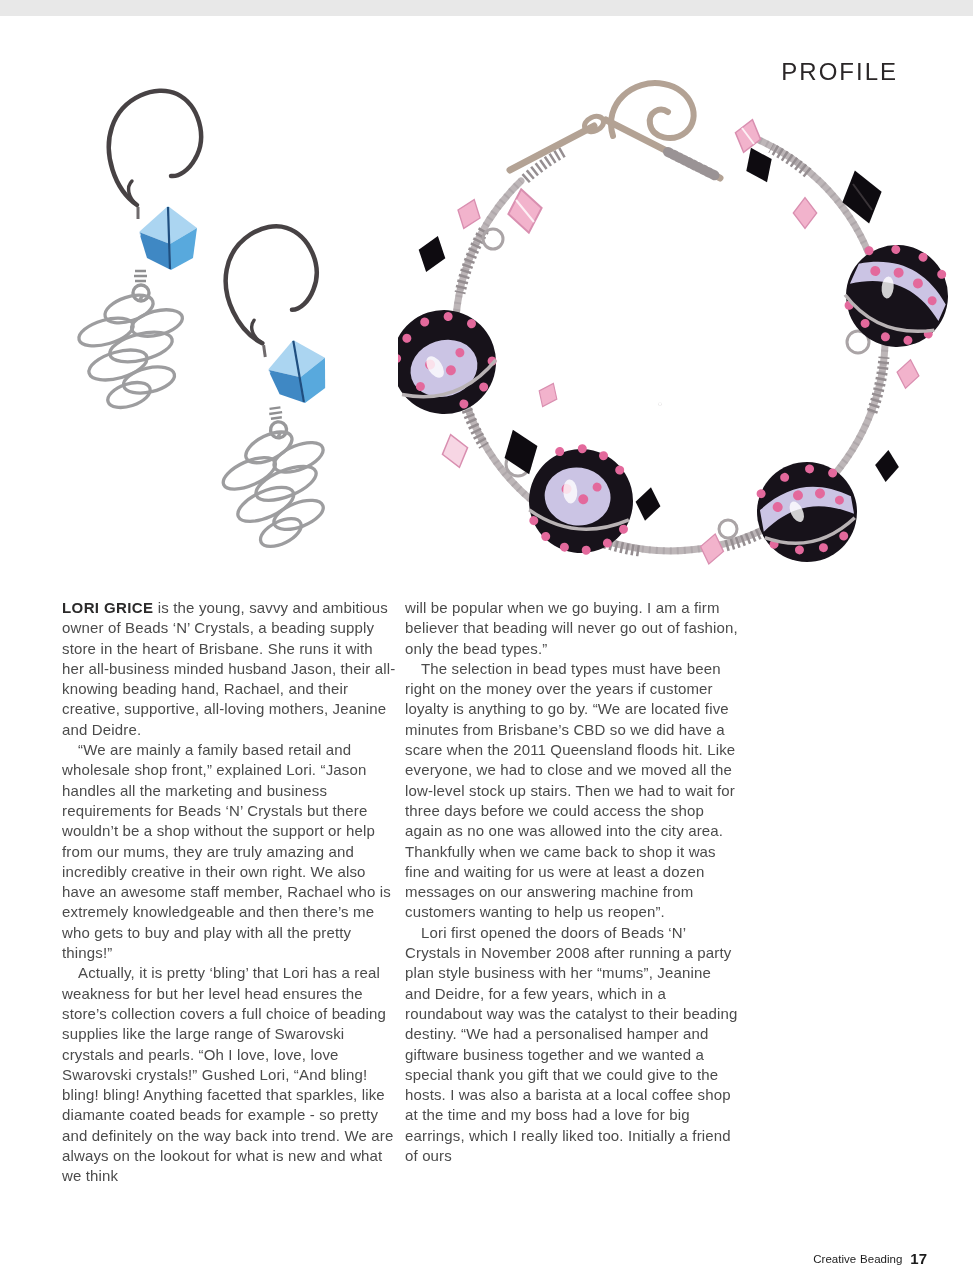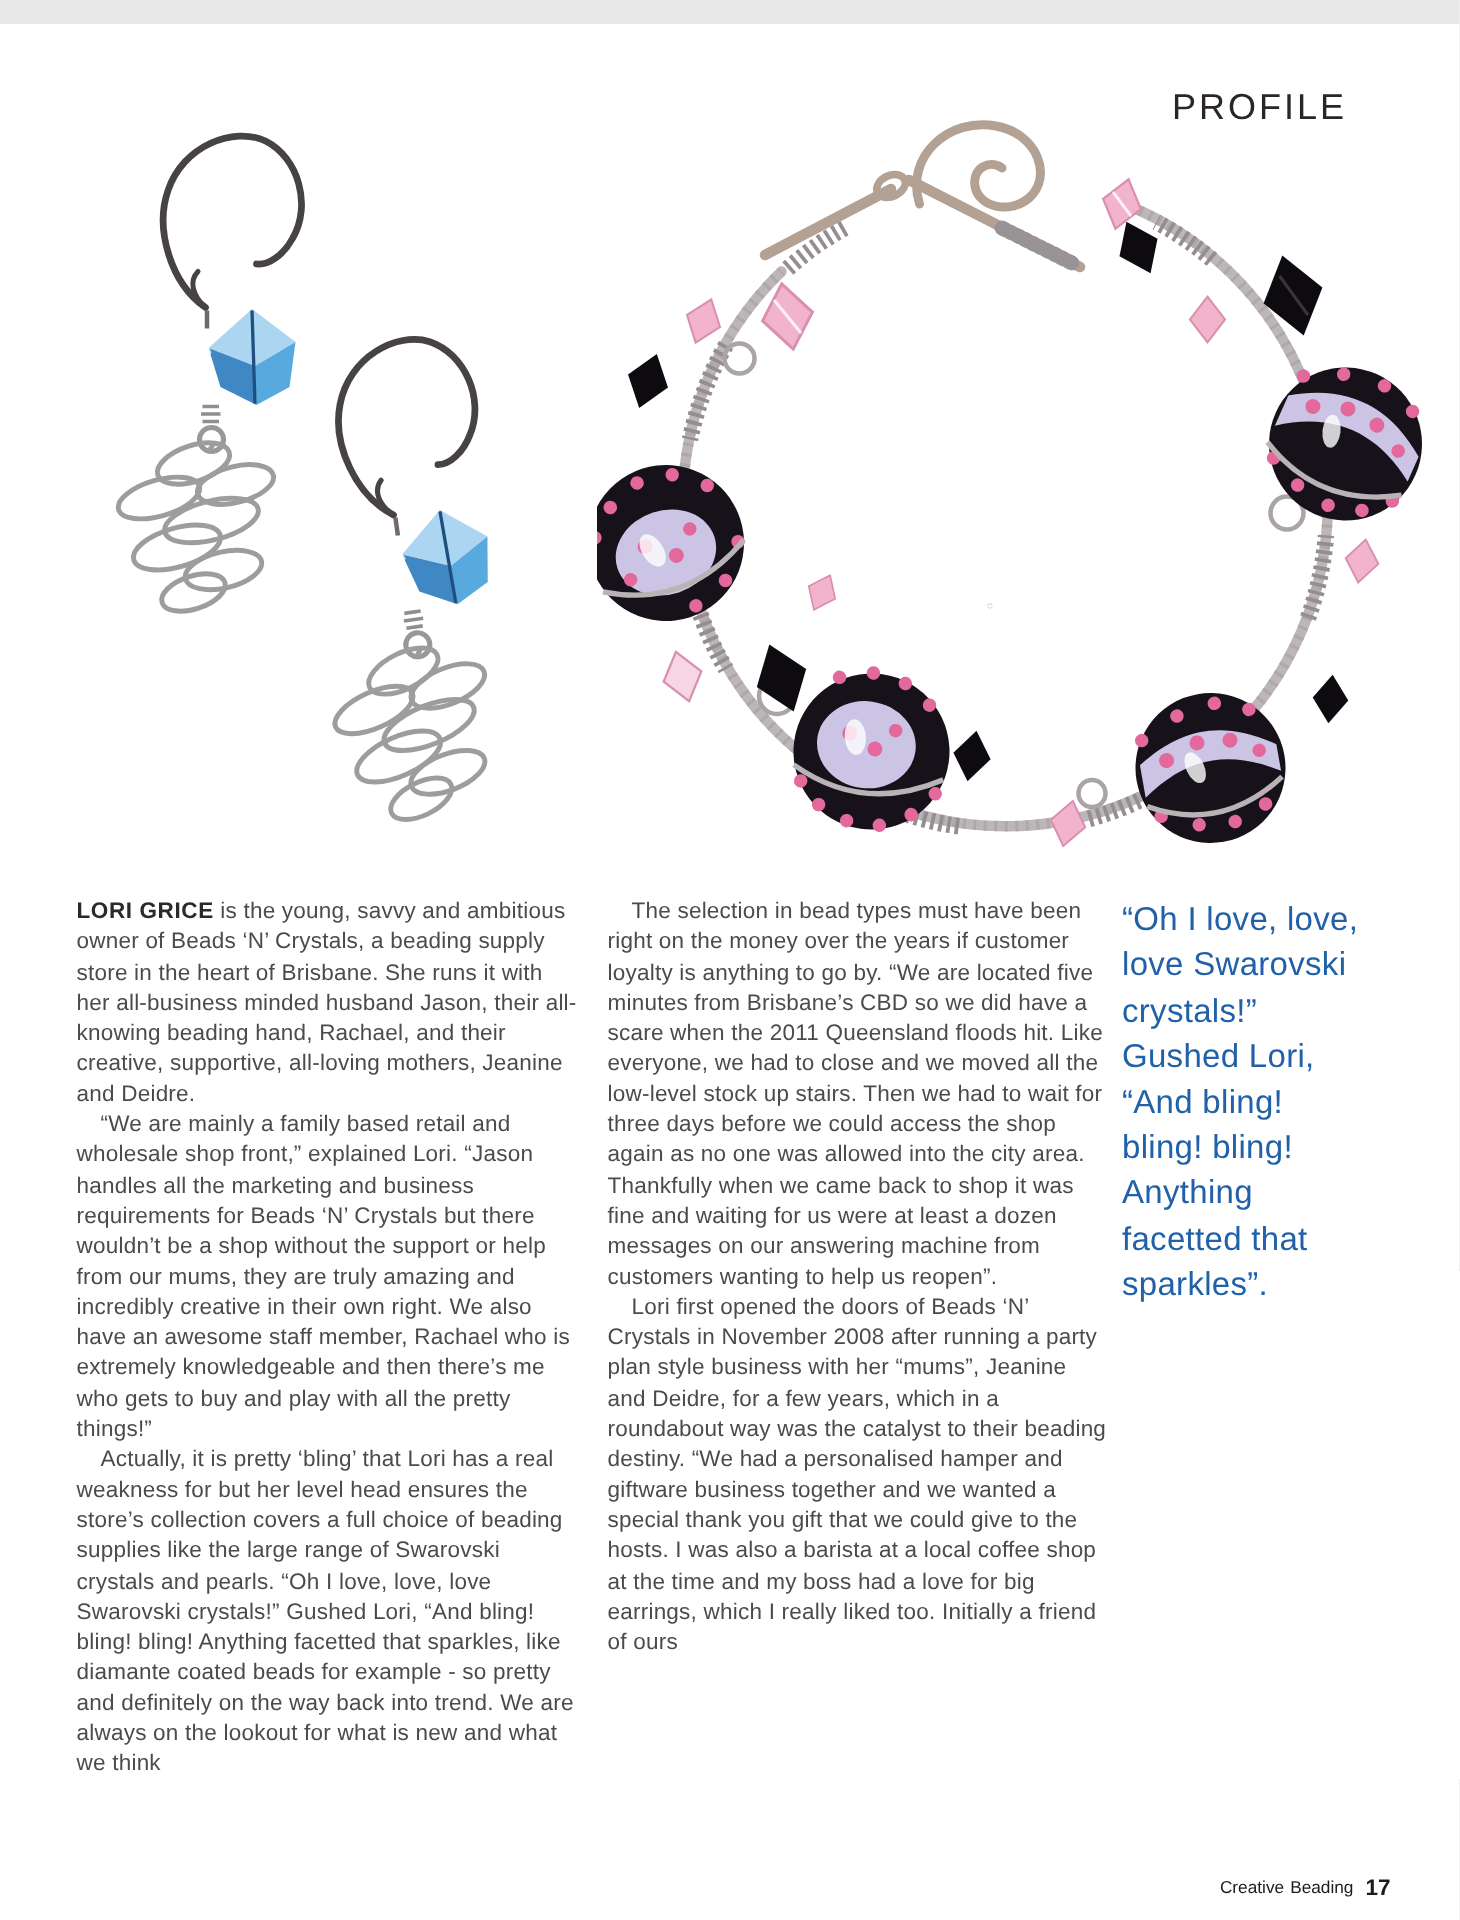--- a/index.html
+++ b/index.html
@@ -11,21 +11,21 @@
   .profile-head{
     position:absolute;top:42px;right:75px;
     font-size:24px;font-weight:300;letter-spacing:2px;color:#2a2627;
   }
   .photo{position:absolute;}
   .col{
     position:absolute;top:582px;width:334px;
     font-size:15px;line-height:20.3px;color:#4b4b4b;
     letter-spacing:0.15px;text-align:left;
   }
-  .col1{left:51px;}
+  .col1{left:62px;}
   .col2{left:405px;}
   .col p{margin:0;}
   .col p.indent{text-indent:16px;}
   .lead-in{font-weight:bold;color:#2b2a2a;letter-spacing:0.4px;}
   .pullquote{
     position:absolute;left:748px;top:582px;width:160px;
     font-size:22px;line-height:30.4px;color:#2161a8;letter-spacing:0.2px;
   }
   .footer{
     position:absolute;top:1234px;right:46px;
@@ -211,25 +211,25 @@
     </g>
   </svg>
 
   <div class="col col1">
     <p><span class="lead-in">LORI GRICE</span><span> is the young, savvy and ambitious owner of Beads ‘N’ Crystals, a beading supply store in the heart of Brisbane. She runs it with her all-business minded husband Jason, their all-knowing beading hand, Rachael, and their creative, supportive, all-loving mothers, Jeanine and Deidre.</span></p>
     <p class="indent">“We are mainly a family based retail and wholesale shop front,” explained Lori. “Jason handles all the marketing and business requirements for Beads ‘N’ Crystals but there wouldn’t be a shop without the support or help from our mums, they are truly amazing and incredibly creative in their own right. We also have an awesome staff member, Rachael who is extremely knowledgeable and then there’s me who gets to buy and play with all the pretty things!”</p>
     <p class="indent">Actually, it is pretty ‘bling’ that Lori has a real weakness for but her level head ensures the store’s collection covers a full choice of beading supplies like the large range of Swarovski crystals and pearls. “Oh I love, love, love Swarovski crystals!” Gushed Lori, “And bling! bling! bling! Anything facetted that sparkles, like diamante coated beads for example - so pretty and definitely on the way back into trend. We are always on the lookout for what is new and what we think</p>
   </div>
 
   <div class="col col2">
+    <p>will be popular when we go buying. I am a firm believer that beading will never go out of fashion, only the bead types.”</p>
     <p class="indent">The selection in bead types must have been right on the money over the years if customer loyalty is anything to go by. “We are located five minutes from Brisbane’s CBD so we did have a scare when the 2011 Queensland floods hit. Like everyone, we had to close and we moved all the low-level stock up stairs. Then we had to wait for three days before we could access the shop again as no one was allowed into the city area. Thankfully when we came back to shop it was fine and waiting for us were at least a dozen messages on our answering machine from customers wanting to help us reopen”.</p>
     <p class="indent">Lori first opened the doors of Beads ‘N’ Crystals in November 2008 after running a party plan style business with her “mums”, Jeanine and Deidre, for a few years, which in a roundabout way was the catalyst to their beading destiny. “We had a personalised hamper and giftware business together and we wanted a special thank you gift that we could give to the hosts.  I was also a barista at a local coffee shop at the time and my boss had a love for big earrings, which I really liked too. Initially a friend of ours</p>
   </div>
 
-  <div class="pullquote">“Oh I love, love, love Swarovski crystals!” Gushed Lori, “And bling! bling! bling! Anything facetted that sparkles”.</div>
 
   <div class="footer">
     <span>Creative</span>
       <span class="mag-bold">Beading</span>
       <span class="pageno">17</span>
   </div>
 
 </div>
 
 </body></html>

